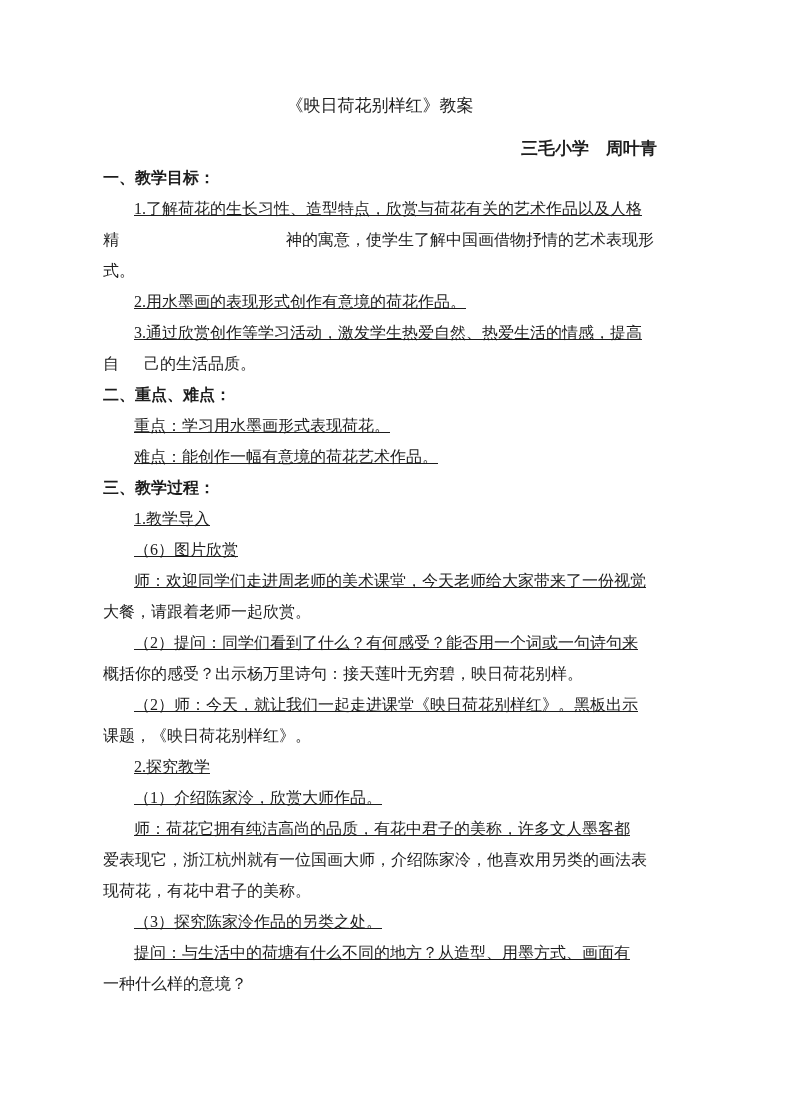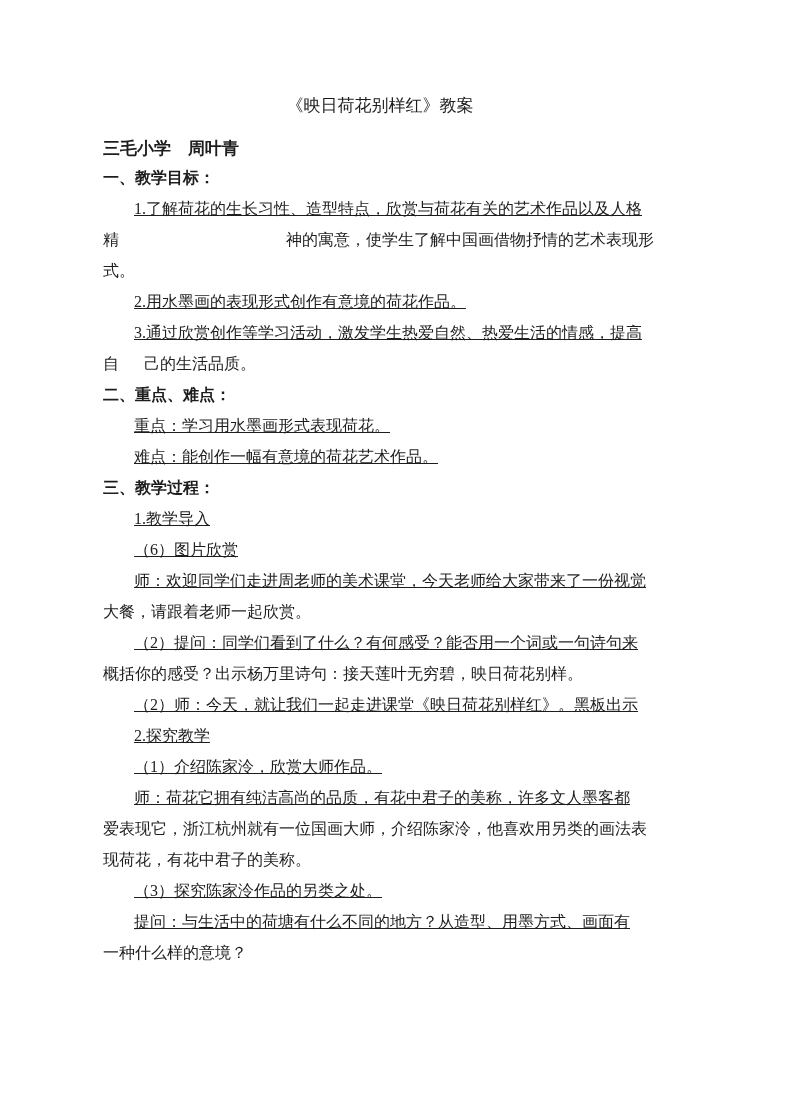--- a/index.html
+++ b/index.html
@@ -24,21 +24,21 @@
     font-size: 16px;
     line-height: 31px;
   }
   .doc-title {
     text-align: center;
     font-size: 17px;
     font-weight: normal;
     white-space: nowrap;
   }
   .doc-subtitle {
-    text-align: left;
+    text-align: right;
     font-size: 17px;
     font-weight: bold;
     font-family: "DejaVu Sans", "Liberation Sans", sans-serif;
     margin-top: 12px;
     margin-bottom: -2px;
     white-space: nowrap;
   }
   .heading {
     font-weight: bold;
     font-size: 16px;
@@ -97,20 +97,21 @@
     <div class="ln ind">1.教学导入</div>
     <div class="ln ind">（6）图片欣赏</div>
 
     <div class="ln ind">师：欢迎同学们走进周老师的美术课堂，今天老师给大家带来了一份视觉</div>
     <div class="ln">大餐，请跟着老师一起欣赏。</div>
 
     <div class="ln ind">（2）提问：同学们看到了什么？有何感受？能否用一个词或一句诗句来</div>
     <div class="ln">概括你的感受？出示杨万里诗句：接天莲叶无穷碧，映日荷花别样。</div>
 
     <div class="ln ind">（2）师：今天，就让我们一起走进课堂《映日荷花别样红》。黑板出示</div>
+    <div class="ln">课题，《映日荷花别样红》。</div>
 
     <div class="ln ind">2.探究教学</div>
     <div class="ln ind">（1）介绍陈家泠，欣赏大师作品。</div>
 
     <div class="ln ind">师：荷花它拥有纯洁高尚的品质，有花中君子的美称，许多文人墨客都</div>
     <div class="ln">爱表现它，浙江杭州就有一位国画大师，介绍陈家泠，他喜欢用另类的画法表</div>
     <div class="ln">现荷花，有花中君子的美称。</div>
 
     <div class="ln ind">（3）探究陈家泠作品的另类之处。</div>
 

